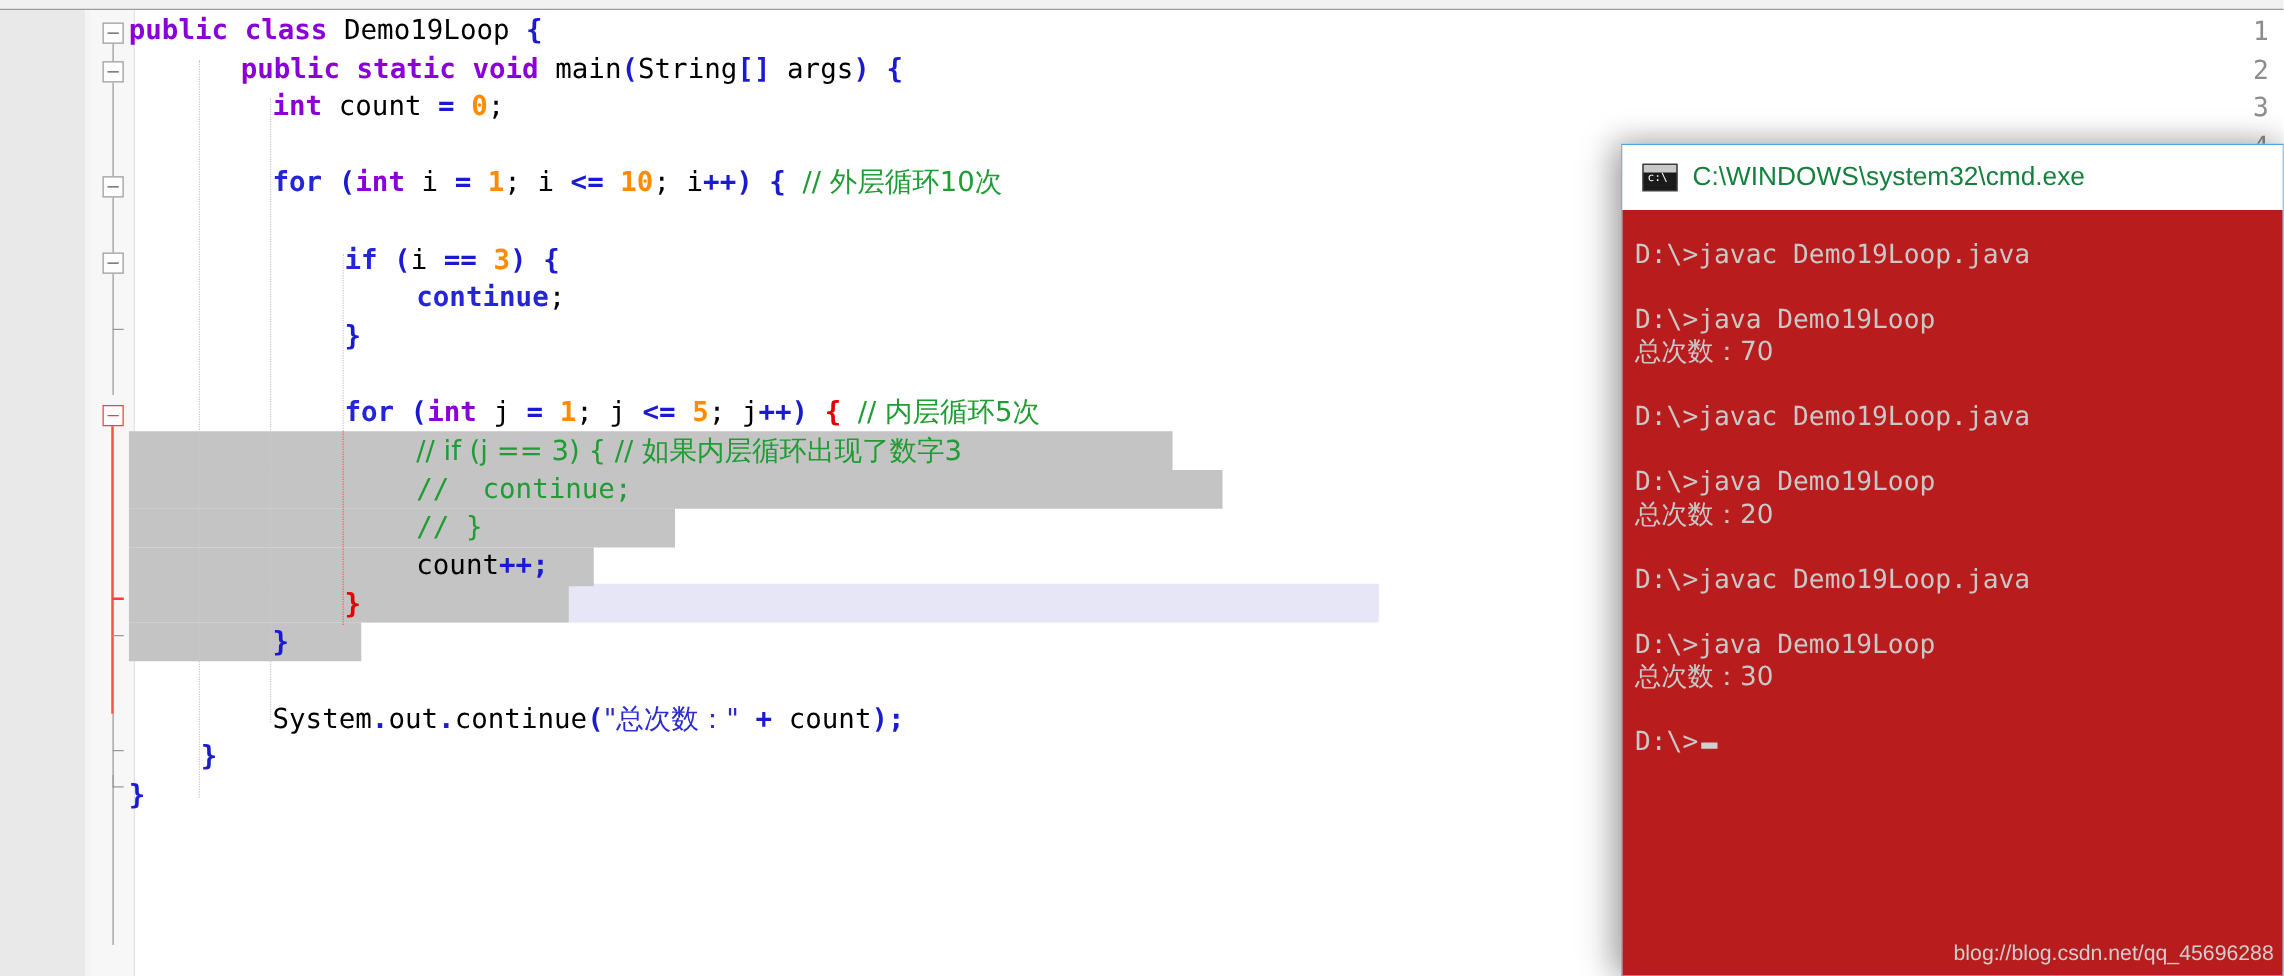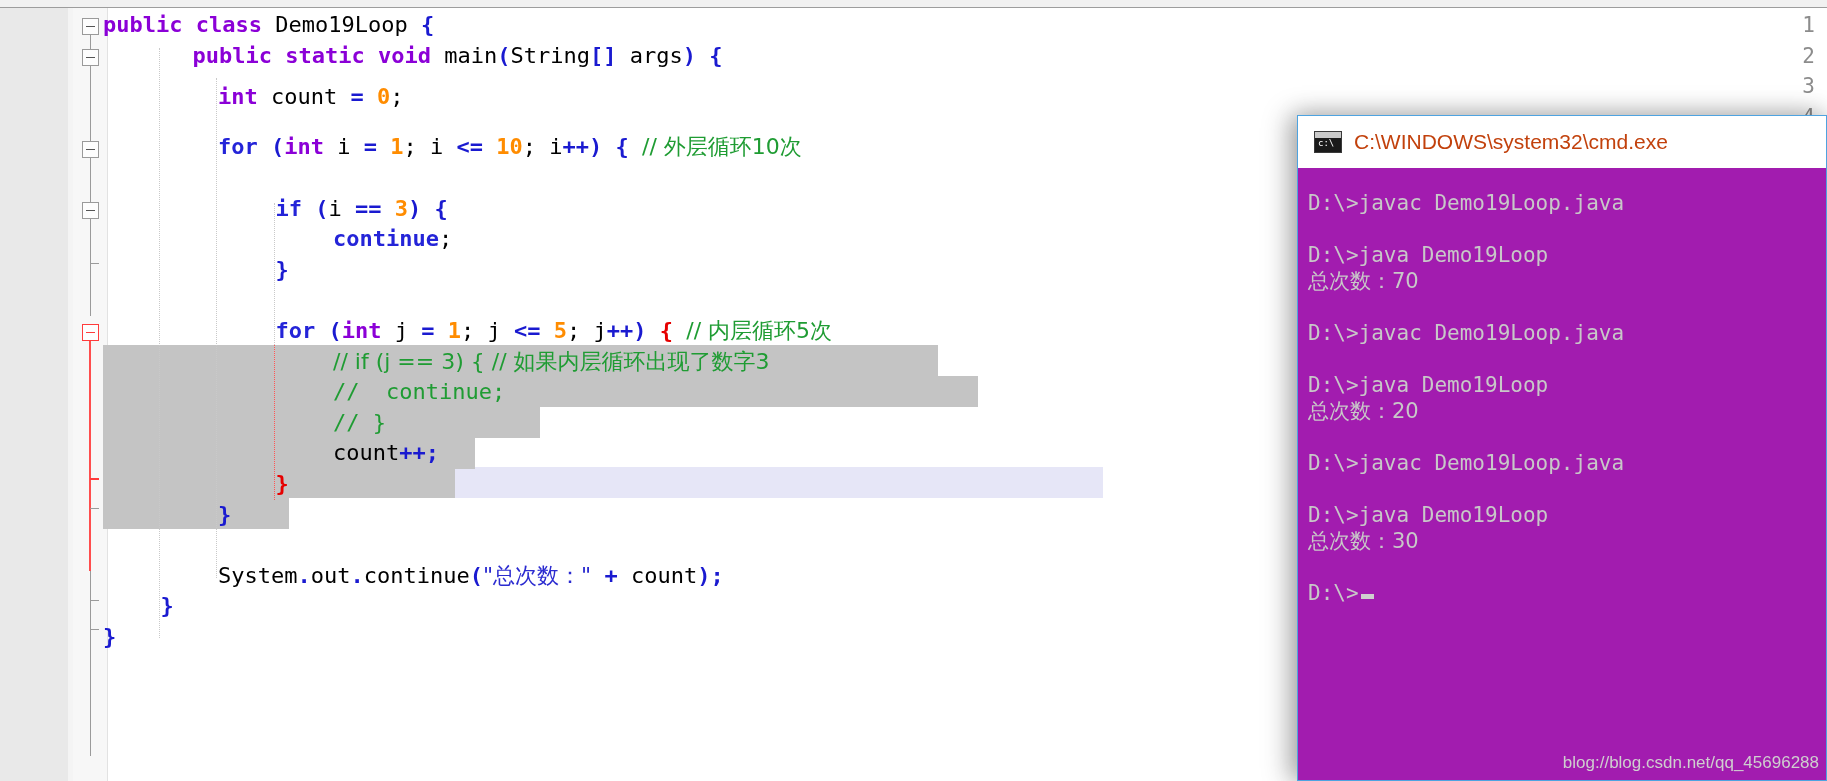--- a/index.html
+++ b/index.html
@@ -133,25 +133,25 @@
   .cmd-ico:before {
     content:""; position:absolute; left:0; top:0; right:0; height:6px;
     background:#c9c9c9;
   }
   .cmd-ico:after {
     content:"c:\\"; position:absolute; left:3px; top:6px;
     font-family:"DejaVu Sans Mono", monospace; font-size:9px; color:#fff;
   }
   .cmd-title-text {
     font-family:"Liberation Sans", sans-serif;
-    font-size:21px; color:#c2410c; white-space:nowrap;
+    font-size:21px; color:#15803d; white-space:nowrap;
   }
   .cmd-body {
     position:absolute; left:0; top:52px; right:0; bottom:0;
-    background:#a21caf; overflow:hidden;
+    background:#b91c1c; overflow:hidden;
   }
   .cmd-line {
     position:absolute; left:10px; white-space:pre;
     font-family:"DejaVu Sans Mono", monospace;
     font-size:21px; color:#c8c8c8; line-height:26px;
   }
   .cmd-line .cjkc { font-family:"DejaVu Sans", sans-serif; }
   .cursor-blk {
     display:inline-block; width:13px; height:5px;
     background:#cfcfcf; vertical-align:baseline;
@@ -230,21 +230,21 @@
       <div class="sel" style="left:0;   top:490px; width:186px; height:31px;"></div>
 
       <div class="iguide" style="left:56px;  top:40px;  height:590px;"></div>
       <div class="iguide" style="left:113px; top:70px;  height:500px;"></div>
       <div class="iguide" style="left:171px; top:195px; height:160px;"></div>
       <div class="iguide red" style="left:171px; top:337px; height:155px;"></div>
 
       <div id="codelines">
           <div class="cl" style="top: 2px; left: 0px;"><span class="kw2">public class </span><span class="pl">Demo19Loop </span><span class="brace">{</span></div>
           <div class="cl" style="top: 32.6px; left: 57.5px; margin-left: 32px;"><span class="kw2">public static void </span><span class="pl">main</span><span class="brace">(</span><span class="pl">String</span><span class="brace">[] </span><span class="pl">args</span><span class="brace">) </span><span class="brace">{</span></div>
-          <div class="cl" style="top: 63.2px; left: 115px; margin-top: 11px;"><span class="kw2">int </span><span class="pl">count </span><span class="brace">= </span><span class="num">0</span><span class="pl">;</span></div>
+          <div class="cl" style="top: 63.2px; left: 115px;"><span class="kw2">int </span><span class="pl">count </span><span class="brace">= </span><span class="num">0</span><span class="pl">;</span></div>
           <div class="cl" style="top: 93.8px; left: 0px;"></div>
           <div class="cl" style="top: 124.4px; left: 115px;"><span class="kw">for </span><span class="brace">(</span><span class="kw2">int </span><span class="pl">i </span><span class="brace">= </span><span class="num">1</span><span class="pl">; </span><span class="pl">i </span><span class="brace">&lt;= </span><span class="num">10</span><span class="pl">; </span><span class="pl">i</span><span class="brace">++</span><span class="brace">) </span><span class="brace">{ </span><span class="cmt cjk">// 外层循环10次</span></div>
           <div class="cl" style="top: 155px; left: 0px;"></div>
           <div class="cl" style="top: 185.6px; left: 172.5px;"><span class="kw">if </span><span class="brace">(</span><span class="pl">i </span><span class="brace">== </span><span class="num">3</span><span class="brace">) </span><span class="brace">{</span></div>
           <div class="cl" style="top: 216.2px; left: 230px;"><span class="kw">continue</span><span class="pl">;</span></div>
           <div class="cl" style="top: 246.8px; left: 172.5px;"><span class="brace">}</span></div>
           <div class="cl" style="top: 277.4px; left: 0px;"></div>
           <div class="cl" style="top: 308px; left: 172.5px;"><span class="kw">for </span><span class="brace">(</span><span class="kw2">int </span><span class="pl">j </span><span class="brace">= </span><span class="num">1</span><span class="pl">; </span><span class="pl">j </span><span class="brace">&lt;= </span><span class="num">5</span><span class="pl">; </span><span class="pl">j</span><span class="brace">++</span><span class="brace">) </span><span class="red-brace">{ </span><span class="cmt cjk">// 内层循环5次</span></div>
           <div class="cl" style="top: 338.6px; left: 230px;"><span class="cmt cjk">// if (j == 3) { // 如果内层循环出现了数字3</span></div>
           <div class="cl" style="top: 369.2px; left: 230px;"><span class="cmt">//  continue;</span></div>

